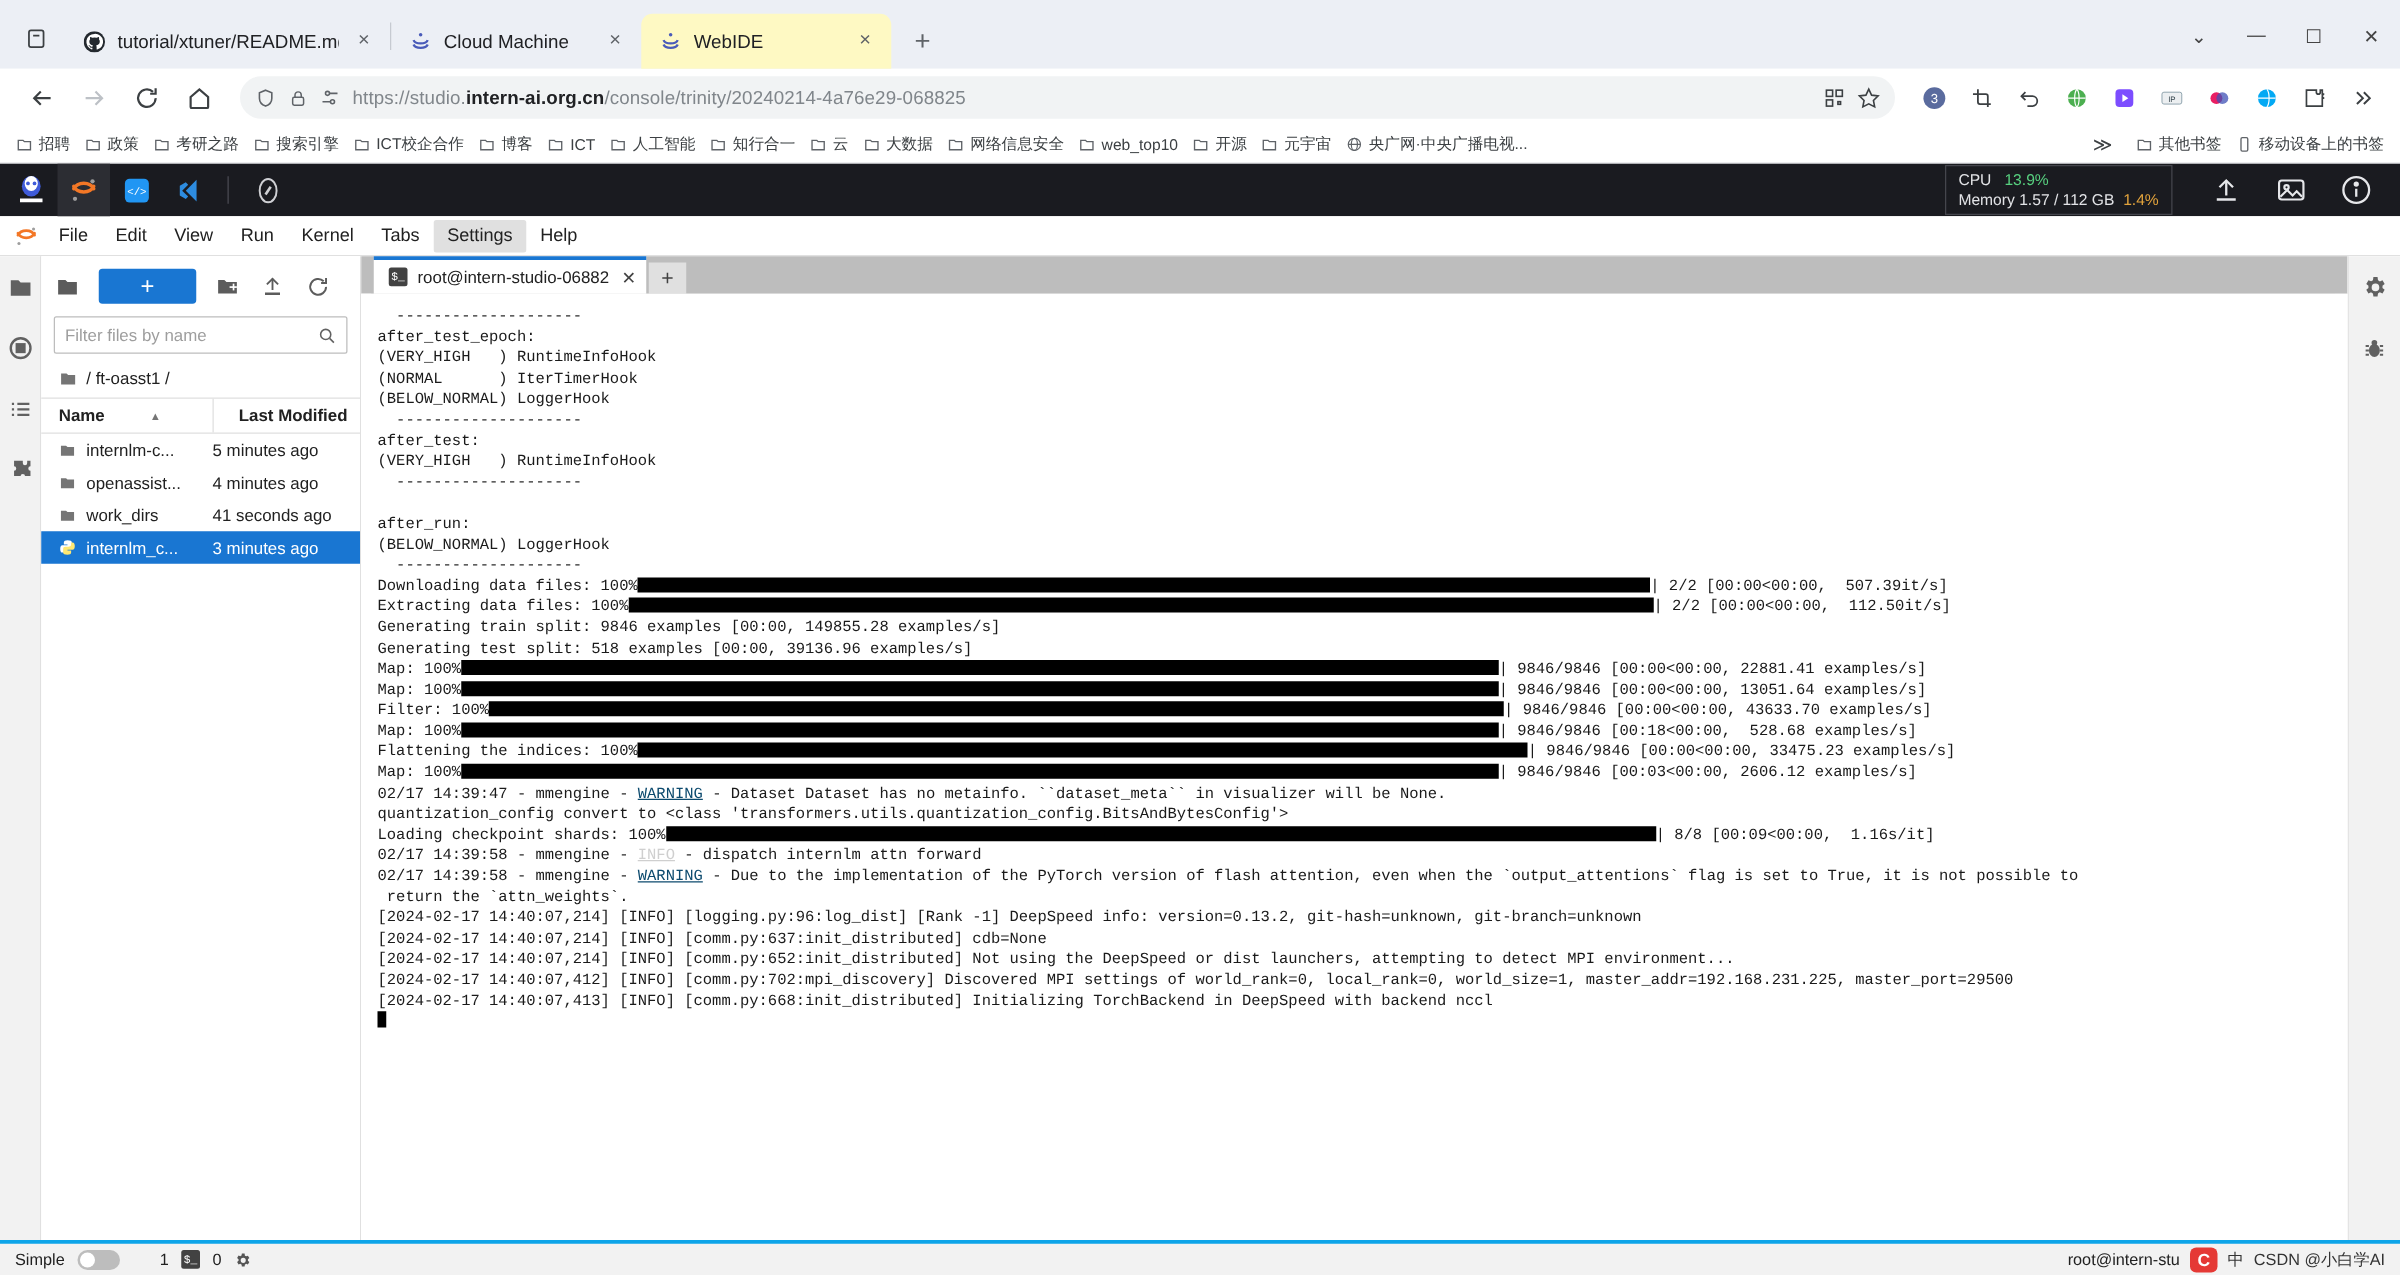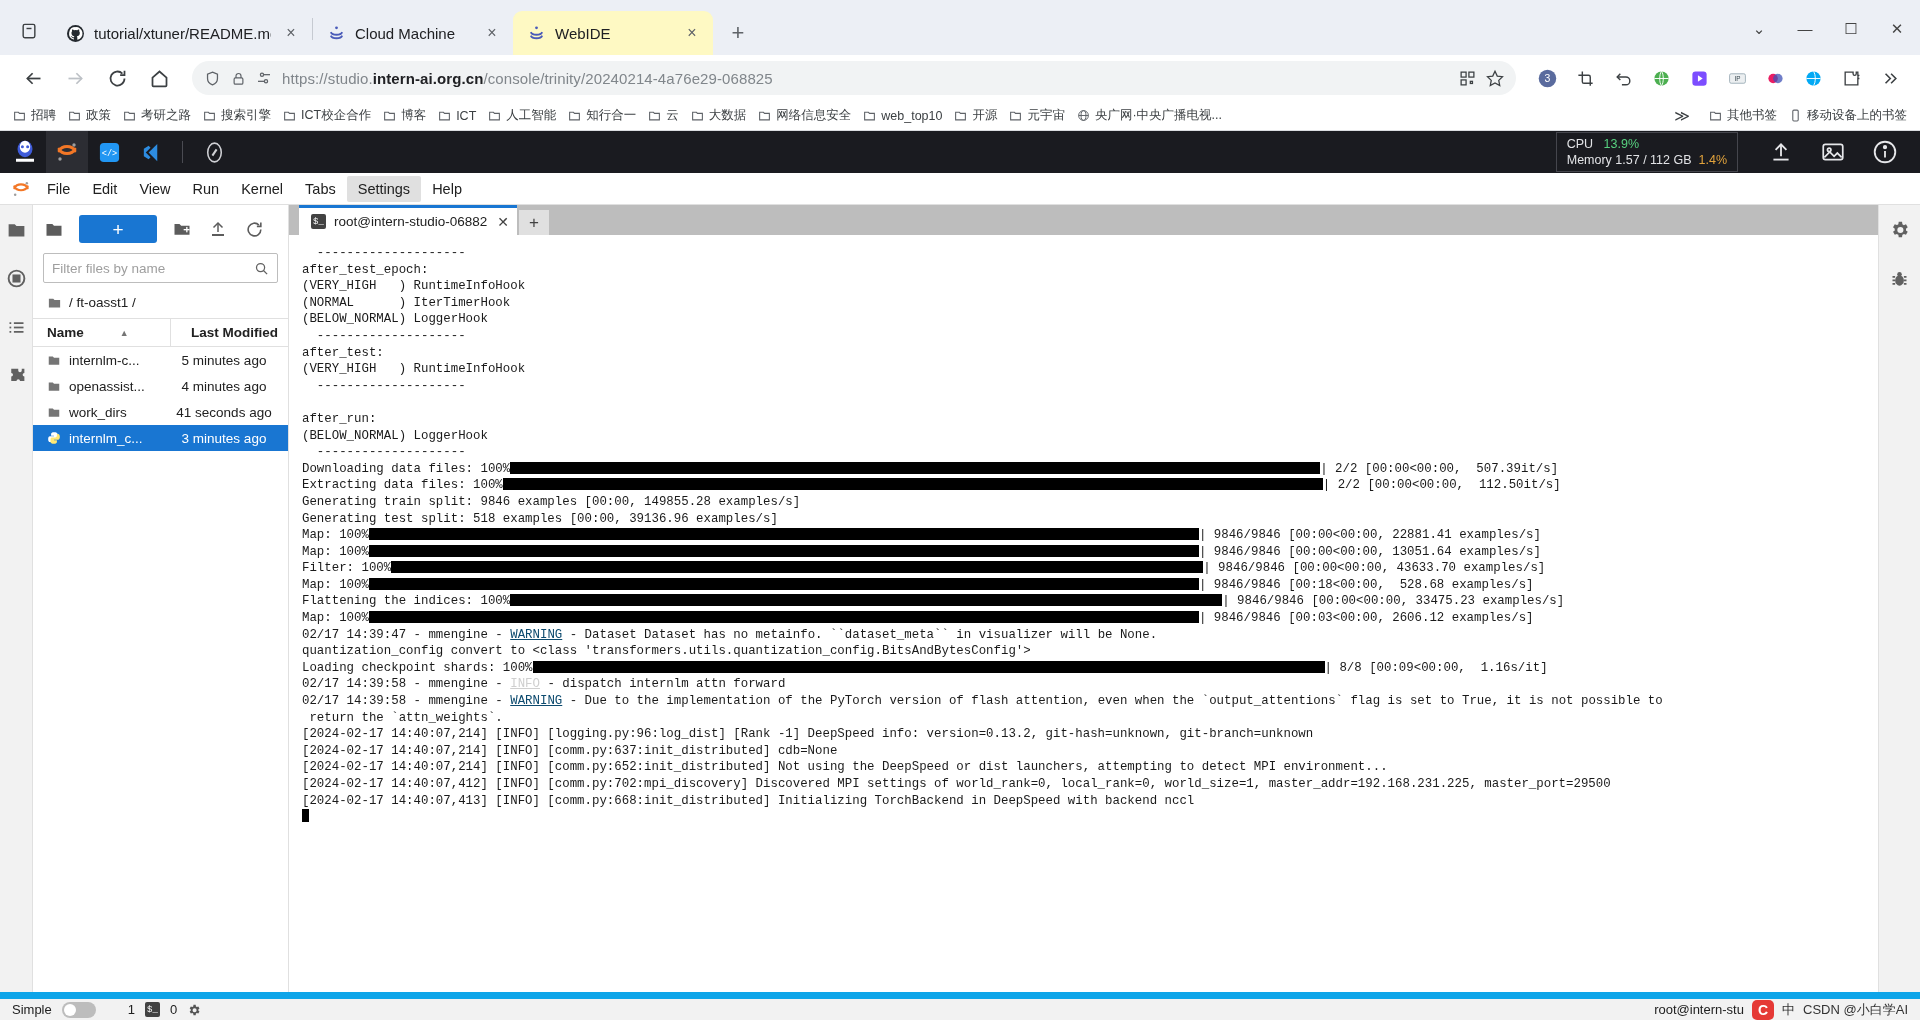--- a/index.html
+++ b/index.html
@@ -187,21 +187,21 @@
     font-size:13.5px; font-weight:700; color:#212121;
   }
   .fb-head .c1 { flex:1; padding: 6px 0 6px 14px; display:flex; align-items:center; gap:6px;}
   .fb-head .c2 { width: 118px; padding: 6px 10px 6px 0; text-align:right; border-left:1px solid #e0e0e0;}
   .fb-row {
     display:flex; align-items:center; font-size:13.5px; color:#212121;
     height: 26px;
   }
   .fb-row.sel { background:#1976d2; color:#fff; }
   .fb-row .n { flex:1; padding-left:14px; display:flex; align-items:center; gap:8px; white-space:nowrap; overflow:hidden;}
-  .fb-row .m { width:118px; text-align:center; padding-right:10px; white-space:nowrap;}
+  .fb-row .m { width:118px; text-align:left; padding-right:10px; white-space:nowrap;}
 
   
   .term-wrap { flex:1; display:flex; flex-direction:column; background:#fff; }
   .term-tabbar {
     height: 30px; background:#bdbdbd;
     display:flex; align-items:flex-end; padding-left:10px;
   }
   .term-tab {
     height: 30px; background:#fff;
     border-top: 3px solid #1976d2;
@@ -240,21 +240,21 @@
   .term-scroll-right { position:absolute; right:0; top:0; width:10px; height:100%; background:#fff;}
   .term-cursor { display:inline-block; width:7px; height:13px; background:#000; vertical-align:-2px;}
 
   .jl-rightrail {
     width: 42px; background:#f2f2f2; border-left:1px solid #e0e0e0;
     display:flex;flex-direction:column;align-items:center;padding-top:12px;gap:26px;
   }
 
   
   .jl-status {
-    height: 28px; background:#f2f2f2; border-top:7px solid #0ea5e9;
+    height: 28px; background:#f2f2f2; border-top:3px solid #0ea5e9;
     display:flex; align-items:center; gap:10px;
     padding: 0 12px; font-size:13px; color:#212121;
   }
   .toggle {
     width: 34px; height:16px; border-radius:8px; background:#bdbdbd;
     position:relative;
   }
   .toggle::after {
     content:''; position:absolute; left:2px; top:2px;
     width:12px;height:12px;border-radius:50%;background:#fff;

